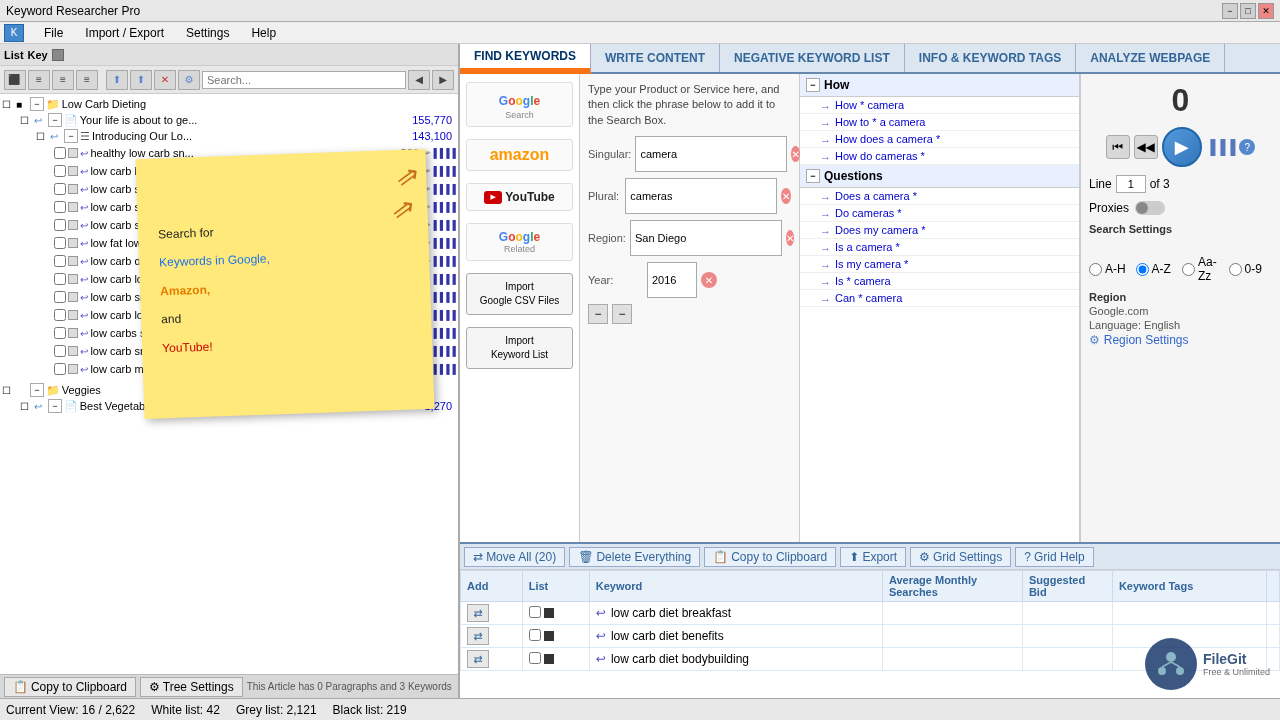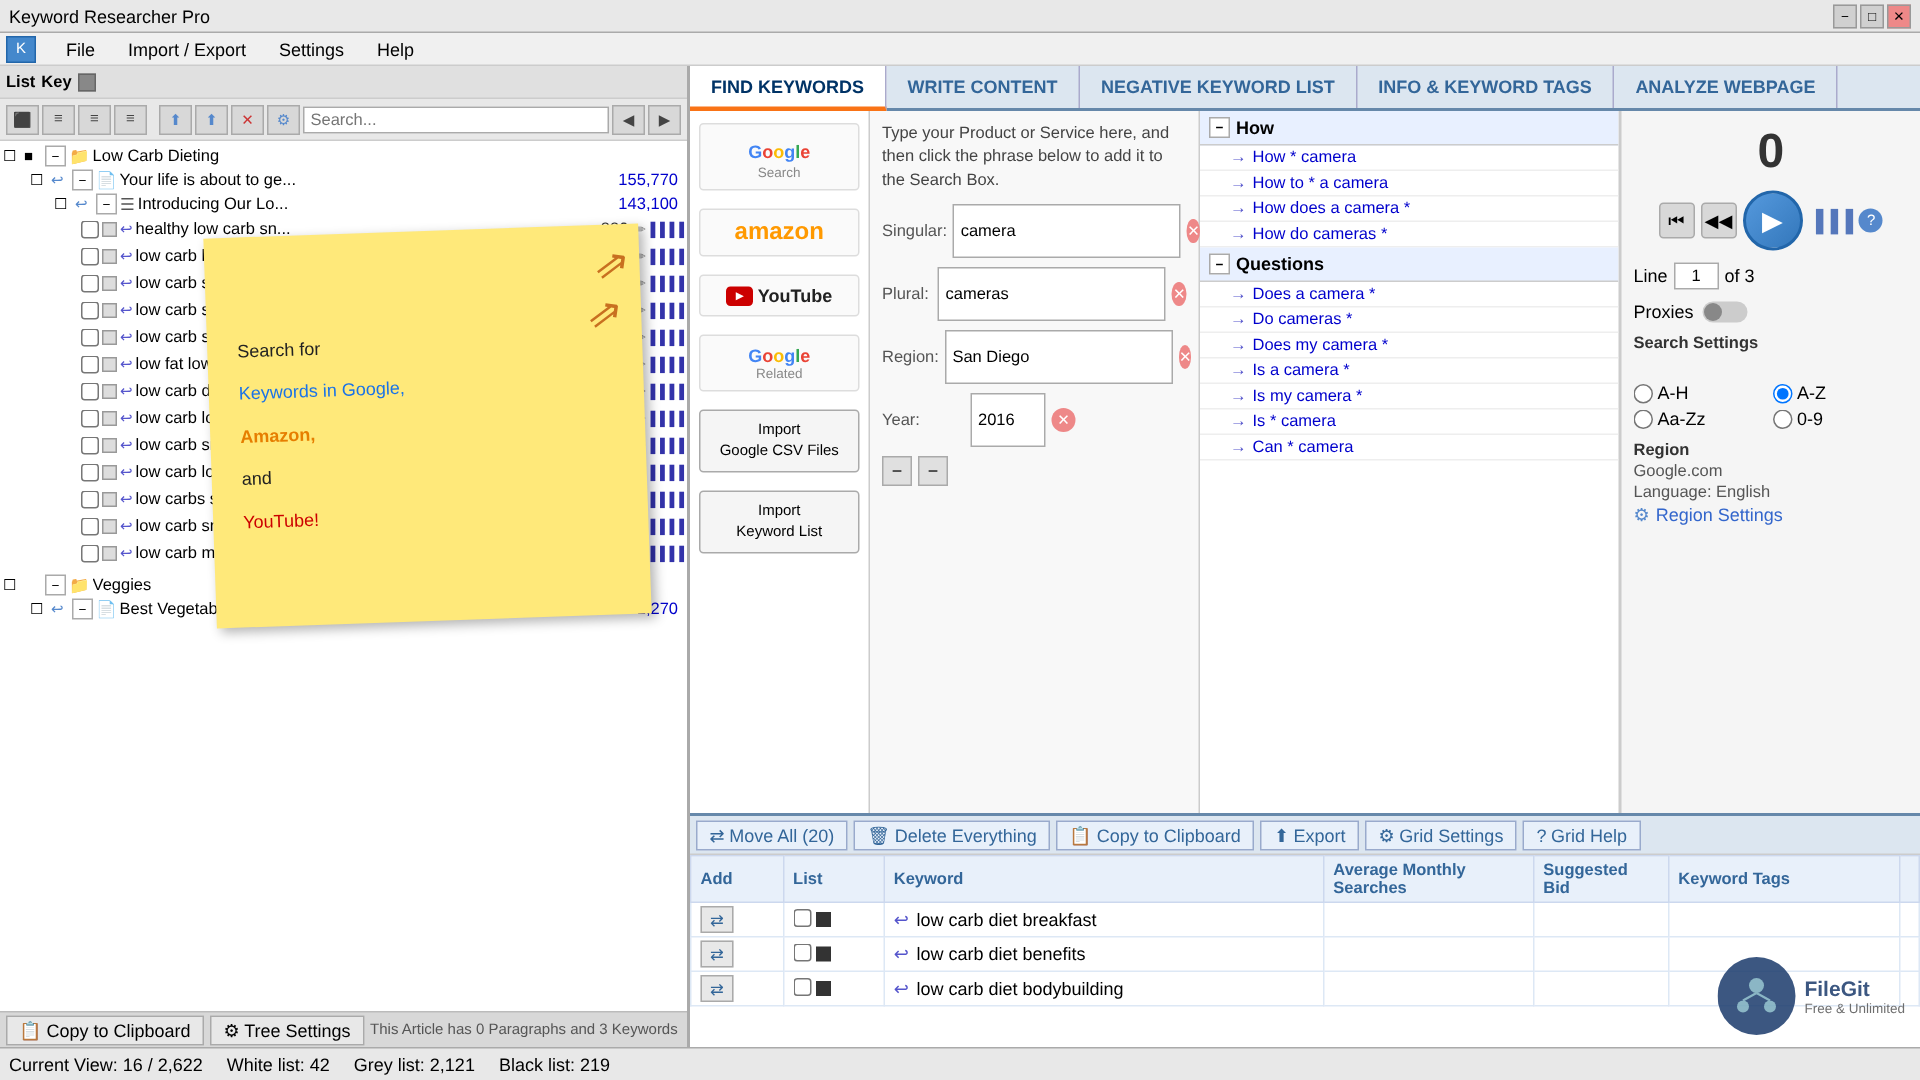--- a/index.html
+++ b/index.html
@@ -196,21 +196,21 @@
       padding: 6px 14px;
       cursor: pointer;
       font-size: 11px;
       font-weight: bold;
       color: #336699;
       border-right: 1px solid #aac;
       display: flex; align-items: center;
     }
     .tab.active {
       background: #fff;
-      border-bottom: 3px solid #f97316;
+      border-bottom: 6px solid #f97316;
       margin-bottom: -2px;
       color: #003366;
       justify-content: center;
     }
 
     
     #find-keywords-content {
       display: flex;
       flex: 1;
       overflow: hidden;
@@ -402,21 +402,21 @@
       top: 1px; left: 1px;
     }
     .rs-section-title {
       font-size: 11px;
       font-weight: bold;
       color: #333;
       margin-bottom: 4px;
     }
     .rs-radio-group {
       display: grid;
-      grid-template-columns: 1fr 1fr;
+      grid-template-columns: 1fr 1fr 1fr 1fr;
       gap: 3px;
       margin-bottom: 8px;
       margin-top: 20px;
     }
     .rs-radio-item {
       display: flex;
       align-items: center;
       gap: 3px;
       font-size: 11px;
     }

